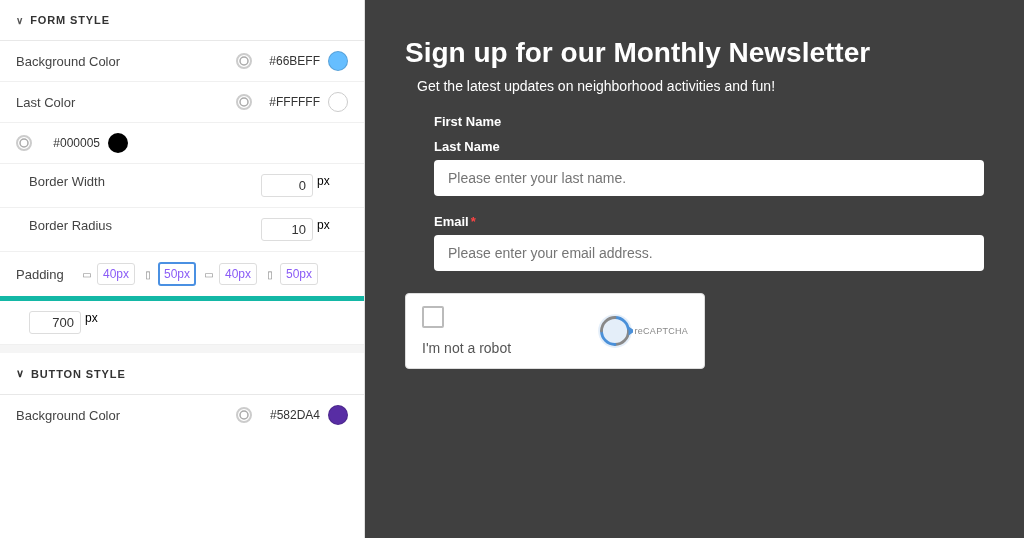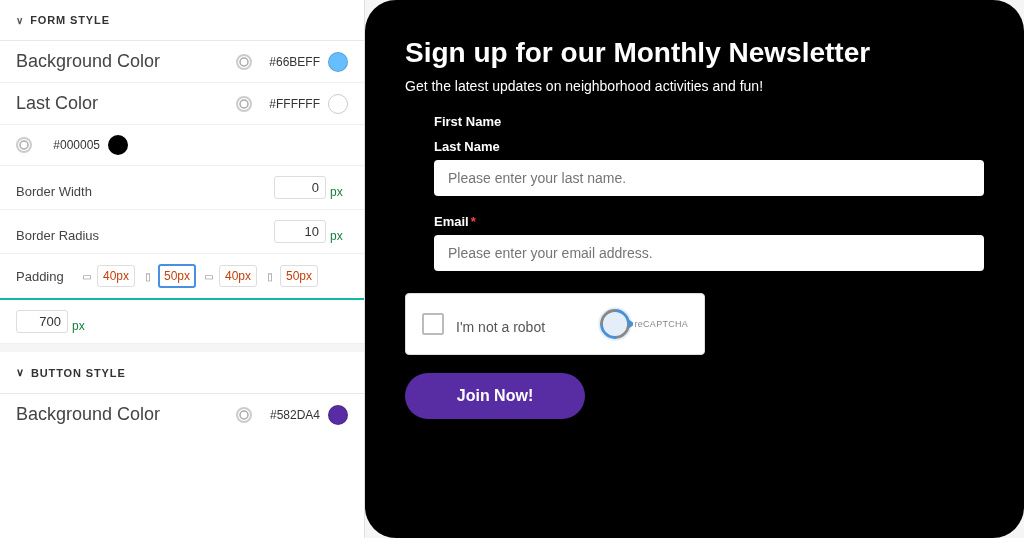--- a/index.html
+++ b/index.html
@@ -47,21 +47,21 @@
 
     .form-row {
       display: flex;
       align-items: center;
       padding: 10px 16px;
       gap: 8px;
       border-bottom: 1px solid #f0f0f0;
     }
 
     .form-row-label {
-      font-size: 18px;
+      font-size: 13px;
       color: #444;
       flex: 1;
     }
 
     .color-radio {
       width: 16px;
       height: 16px;
       border-radius: 50%;
       border: 2px solid #ccc;
       display: flex;
@@ -85,22 +85,22 @@
       cursor: pointer;
     }
 
     .color-swatch.blue { background: #66BEFF; }
     .color-swatch.white { background: #FFFFFF; border: 1px solid #ccc; }
     .color-swatch.black { background: #000000; }
     .color-swatch.purple { background: #582DA4; }
 
     .number-row {
       display: flex;
-      align-items: flex-end;
-      padding: 10px 16px;
+      align-items: flex-start;
+      padding: 10px 29px;
       border-bottom: 1px solid #f0f0f0;
     }
 
     .number-row-label {
       font-size: 13px;
       color: #444;
       flex: 1;
     }
 
     .number-input {
@@ -108,31 +108,31 @@
       text-align: right;
       border: 1px solid #ddd;
       border-radius: 3px;
       padding: 3px 6px;
       font-size: 13px;
       color: #333;
     }
 
     .unit-label {
       font-size: 12px;
-      color: #15803d;
+      color: #000000;
       margin-left: 4px;
       min-width: 18px;
     }
 
     
     .padding-row {
       display: flex;
       align-items: center;
       padding: 10px 16px;
-      border-bottom: 2px solid #14b8a6;
+      border-bottom: 5px solid #14b8a6;
       gap: 6px;
       flex-wrap: wrap;
     }
 
     .padding-label {
       font-size: 13px;
       color: #444;
       min-width: 58px;
     }
 
@@ -152,50 +152,50 @@
       justify-content: center;
     }
 
     .padding-input {
       width: 38px;
       text-align: center;
       border: 1px solid #ddd;
       border-radius: 3px;
       padding: 3px 4px;
       font-size: 12px;
-      color: #c2410c;
+      color: #8b5cf6;
     }
 
     .padding-input.active {
       border-color: #4a90e2;
       border-width: 2px;
     }
 
     
     .right-panel {
       flex: 1;
-      background: #000000;
+      background: #404040;
       padding: 36px 40px 30px 40px;
       display: flex;
       flex-direction: column;
-      border-radius: 31px;
     }
 
     .newsletter-title {
       font-size: 28px;
       font-weight: 700;
       color: #fff;
       margin-bottom: 8px;
       line-height: 1.2;
     }
 
     .newsletter-subtitle {
       font-size: 14px;
       color: #fff;
       margin-bottom: 20px;
+      margin-left: 12px;
     }
 
     .field-label {
       font-size: 13px;
       font-weight: 700;
       color: #fff;
       margin-bottom: 6px;
     }
 
     .field-label .required {
@@ -228,22 +228,23 @@
       display: flex;
       align-items: center;
       justify-content: space-between;
       width: 300px;
       margin-bottom: 18px;
       margin-top: 4px;
     }
 
     .captcha-left {
       display: flex;
-      align-items: flex-end;
+      align-items: flex-start;
       gap: 12px;
+      flex-direction: column;
     }
 
     .captcha-checkbox {
       width: 22px;
       height: 22px;
       border: 2px solid #bbb;
       border-radius: 2px;
       background: #fff;
     }
 
@@ -447,15 +448,14 @@
         <path d="M32 8 A24 24 0 0 1 56 32" stroke="#4A90D9" stroke-width="5" fill="none" stroke-linecap="round"></path>
         <path d="M56 32 A24 24 0 0 1 32 56" stroke="#888" stroke-width="5" fill="none" stroke-linecap="round"></path>
         <path d="M32 56 A24 24 0 0 1 8 32" stroke="#4A90D9" stroke-width="5" fill="none" stroke-linecap="round"></path>
         <path d="M8 32 A24 24 0 0 1 32 8" stroke="#888" stroke-width="5" fill="none" stroke-linecap="round"></path>
         <polygon points="56,24 56,40 68,32" fill="#4A90D9"></polygon>
       </svg>
       <span class="captcha-brand">reCAPTCHA</span>
     </div>
   </div>
 
-  <button class="join-btn">Join Now!</button>
 
 </div>
 
 </body></html>

